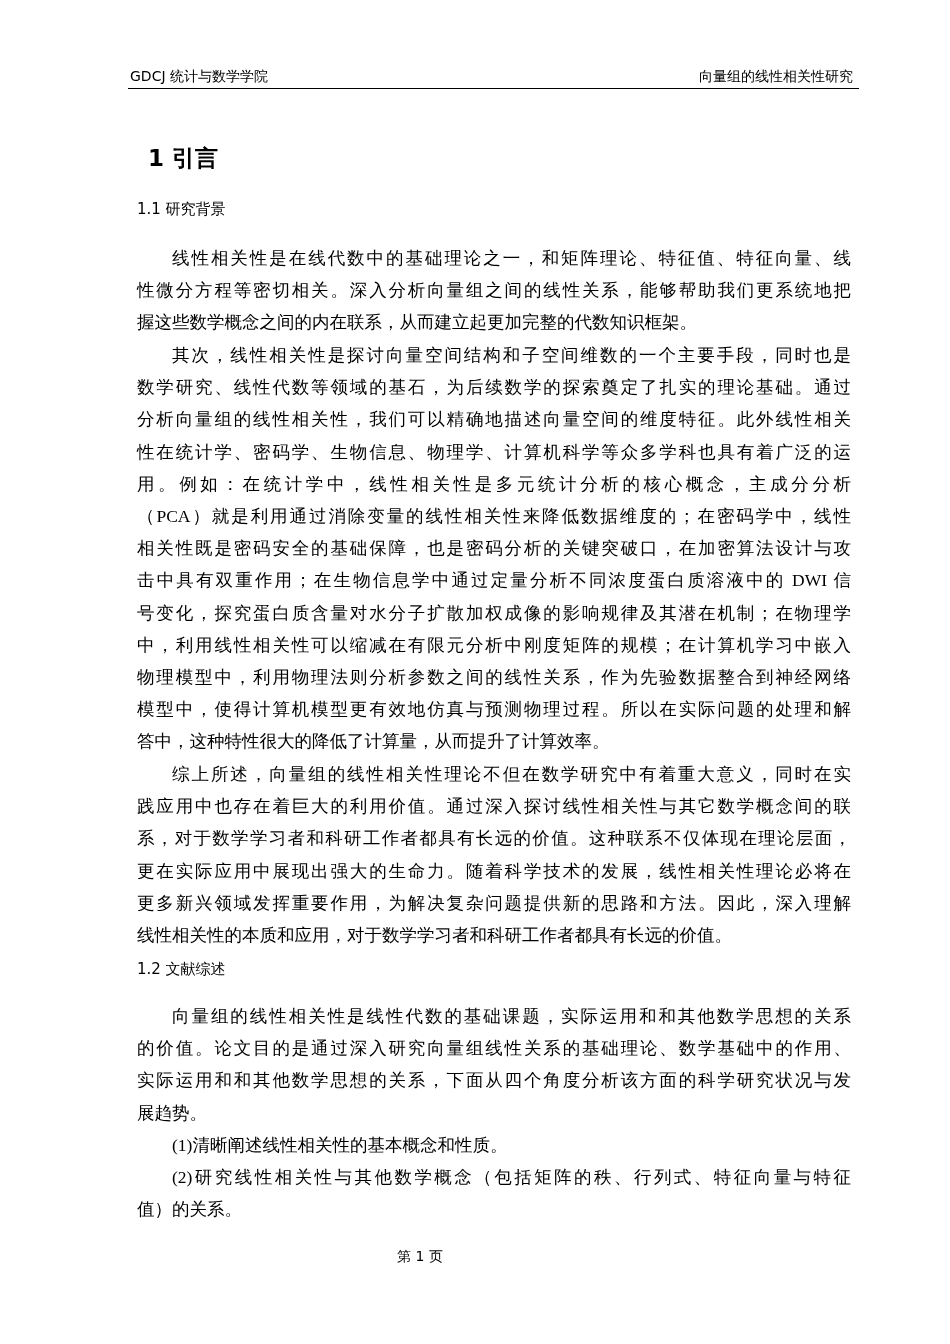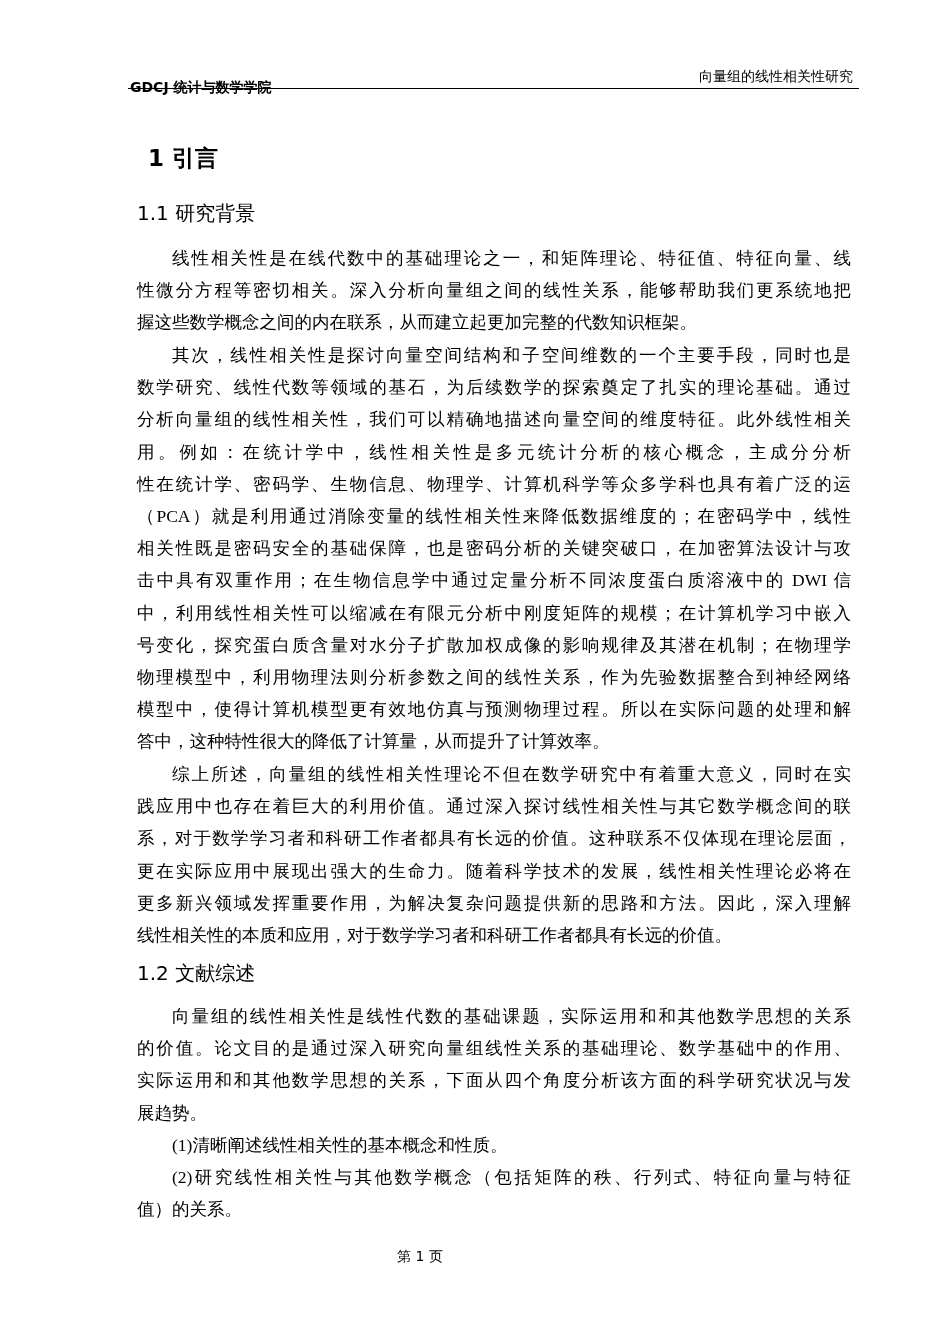--- a/index.html
+++ b/index.html
@@ -1,21 +1,21 @@
 <!DOCTYPE html>
 <html><head>
 <meta charset="utf-8">
 <style>
   html, body { margin:0; padding:0; background:#ffffff; }
   body { width:950px; height:1344px; position:relative; overflow:hidden; color:#000; }
   .header { position:absolute; left:128px; top:66px; width:731px; height:22px; border-bottom:1.5px solid #000; font-family:"DejaVu Sans", sans-serif; font-size:14px; }
-  .header .left { position:absolute; left:2px; top:13px; white-space:nowrap;font-weight:bold; }
+  .header .left { position:absolute; left:2px; top:2px; white-space:nowrap; }
   .header .right { position:absolute; right:6px; top:2px; white-space:nowrap; }
   .h1 { position:absolute; left:148px; top:143px; font-family:"DejaVu Sans", sans-serif; font-size:23px; font-weight:bold; white-space:nowrap; }
-  .h2 { position:absolute; left:137px; font-family:"DejaVu Sans", sans-serif; font-size:20px; white-space:nowrap; }
+  .h2 { position:absolute; left:137px; font-family:"DejaVu Sans", sans-serif; font-size:15px; white-space:nowrap; }
   .para { position:absolute; left:137px; width:714px; font-family:"Liberation Serif","DejaVu Serif", serif; font-size:17.5px; }
   .line { height:32.2px; line-height:32.2px; white-space:nowrap; text-align:justify; text-align-last:justify; overflow:visible; }
   .line.first { padding-left:35px; }
   .line.last { text-align-last:left; }
   .footer { position:absolute; left:0; width:840px; top:1248px; text-align:center; font-family:"DejaVu Sans", sans-serif; font-size:14px; }
 </style>
 </head>
 <body>
 
 <div class="header">
@@ -30,27 +30,27 @@
 <div class="para" style="top:242px;">
   <div class="line first">线性相关性是在线代数中的基础理论之一，和矩阵理论、特征值、特征向量、线</div>
   <div class="line">性微分方程等密切相关。深入分析向量组之间的线性关系，能够帮助我们更系统地把</div>
   <div class="line last">握这些数学概念之间的内在联系，从而建立起更加完整的代数知识框架。</div>
 </div>
 
 <div class="para" style="top:339px;">
   <div class="line first">其次，线性相关性是探讨向量空间结构和子空间维数的一个主要手段，同时也是</div>
   <div class="line">数学研究、线性代数等领域的基石，为后续数学的探索奠定了扎实的理论基础。通过</div>
   <div class="line">分析向量组的线性相关性，我们可以精确地描述向量空间的维度特征。此外线性相关</div>
+  <div class="line">性在统计学、密码学、生物信息、物理学、计算机科学等众多学科也具有着广泛的运</div>
   <div class="line">用。例如：在统计学中，线性相关性是多元统计分析的核心概念，主成分分析</div>
-  <div class="line">性在统计学、密码学、生物信息、物理学、计算机科学等众多学科也具有着广泛的运</div>
   <div class="line">（PCA）就是利用通过消除变量的线性相关性来降低数据维度的；在密码学中，线性</div>
   <div class="line">相关性既是密码安全的基础保障，也是密码分析的关键突破口，在加密算法设计与攻</div>
   <div class="line">击中具有双重作用；在生物信息学中通过定量分析不同浓度蛋白质溶液中的 DWI 信</div>
+  <div class="line">号变化，探究蛋白质含量对水分子扩散加权成像的影响规律及其潜在机制；在物理学</div>
   <div class="line">中，利用线性相关性可以缩减在有限元分析中刚度矩阵的规模；在计算机学习中嵌入</div>
-  <div class="line">号变化，探究蛋白质含量对水分子扩散加权成像的影响规律及其潜在机制；在物理学</div>
   <div class="line">物理模型中，利用物理法则分析参数之间的线性关系，作为先验数据整合到神经网络</div>
   <div class="line">模型中，使得计算机模型更有效地仿真与预测物理过程。所以在实际问题的处理和解</div>
   <div class="line last">答中，这种特性很大的降低了计算量，从而提升了计算效率。</div>
 </div>
 
 <div class="para" style="top:758px;">
   <div class="line first">综上所述，向量组的线性相关性理论不但在数学研究中有着重大意义，同时在实</div>
   <div class="line">践应用中也存在着巨大的利用价值。通过深入探讨线性相关性与其它数学概念间的联</div>
   <div class="line">系，对于数学学习者和科研工作者都具有长远的价值。这种联系不仅体现在理论层面，</div>
   <div class="line">更在实际应用中展现出强大的生命力。随着科学技术的发展，线性相关性理论必将在</div>

